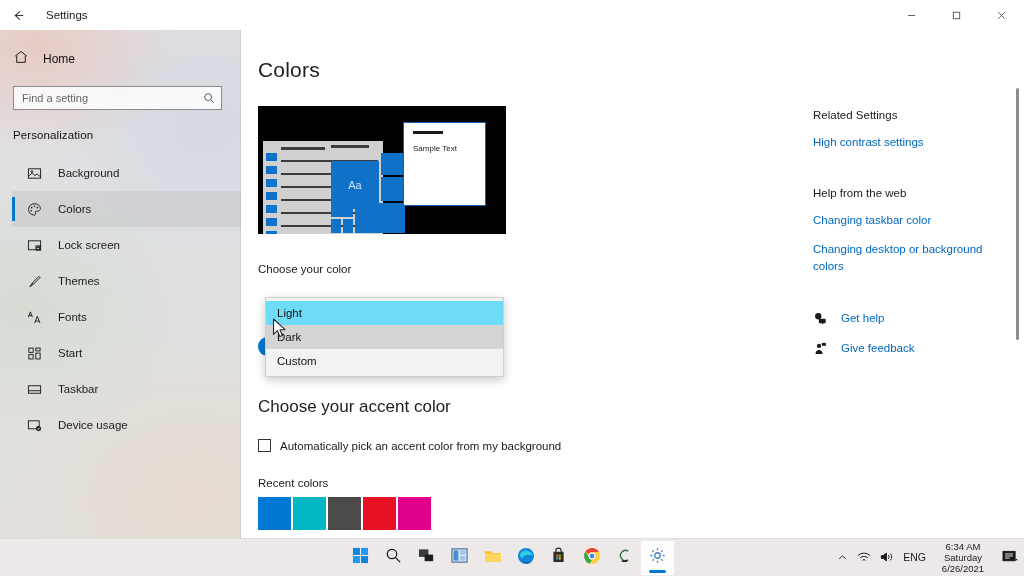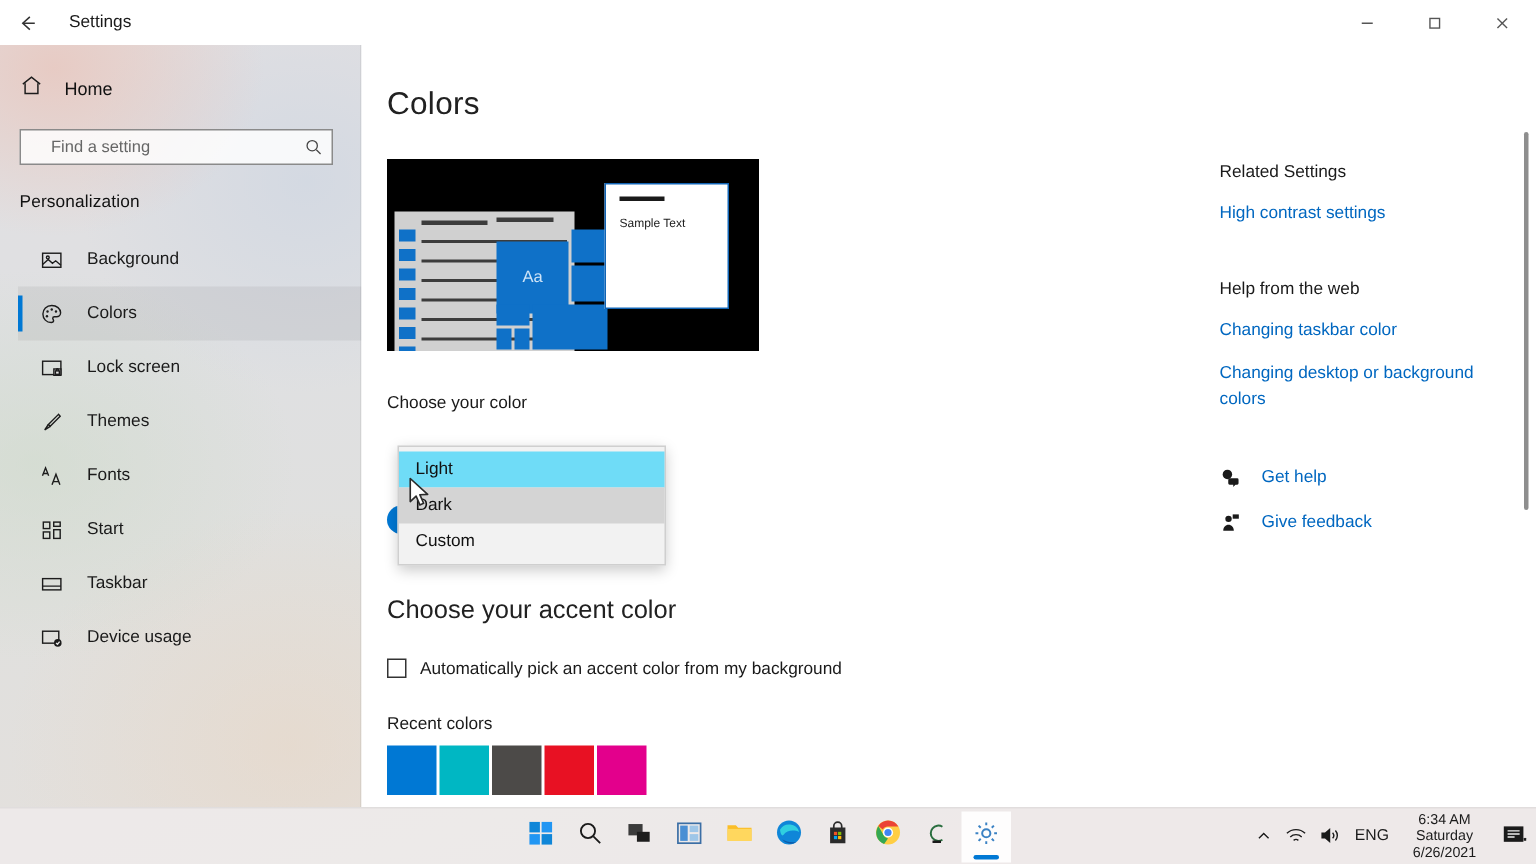--- a/index.html
+++ b/index.html
@@ -65,21 +65,21 @@
   .home-row {
     display:flex; align-items:center; height:34px;
     padding-left:13px; margin-top:10px; gap:14px;
   }
   .home-row .lbl { font-size:12px; color:#111; }
 
   .search-wrap { padding:10px 19px 0 13px; }
   .search-box {
     height:24px; background:rgba(255,255,255,.82);
     border:1px solid #8a8a8a; display:flex; align-items:center;
-    padding:0 6px 0 20px;
+    padding:0 6px 0 8px;
   }
   .search-box .ph { font-size:11px; color:#666; flex:1; }
   .search-box .mag { color:#444; display:flex; align-items:center; }
 
   .section-head {
     font-size:11.5px; font-weight:normal; color:#111;
     padding:19px 0 0 13px; letter-spacing:.1px;
   }
 
   #nav-list { margin-top:14px;padding-left:12px; }
@@ -153,21 +153,21 @@
   .toggle {
     width:39px; height:19px; border-radius:10px; background:#0078d4; position:relative;
   }
   .toggle .knob {
     position:absolute; right:4px; top:4px; width:11px; height:11px; border-radius:50%; background:#fff;
   }
   #toggle-row .lbl { font-size:11.5px; color:#1a1a1a; }
 
   
   #color-dropdown {
-    position:absolute; left:7px; top:22px; width:179px;
+    position:absolute; left:7px; top:22px; width:239px;
     background:#f2f2f2; border:1px solid #cfcfcf;
     box-shadow:0 3px 9px rgba(0,0,0,.22);
     padding:3px 0; z-index:5;
   }
   .dd-item {
     height:24px; display:flex; align-items:center; padding-left:11px;
     font-size:11.5px; color:#111;
   }
   .dd-item.selected { background:#6fdcf7; }
   .dd-item.hovered { background:#d4d4d4; }

